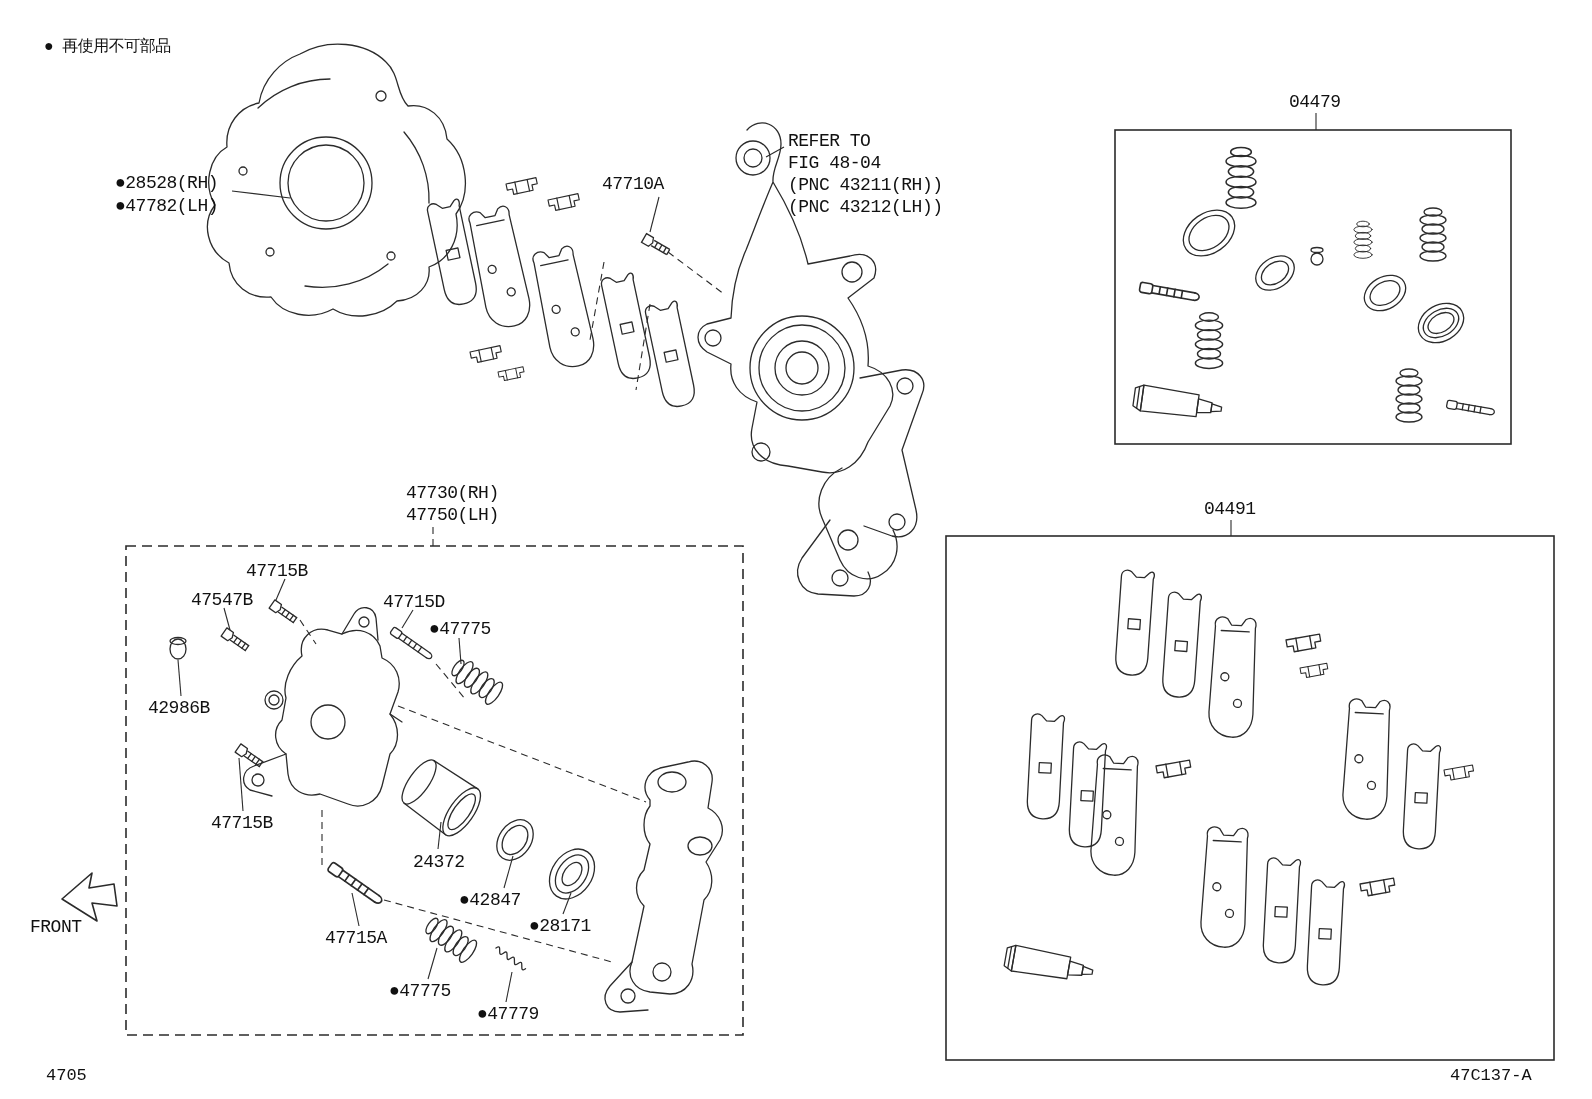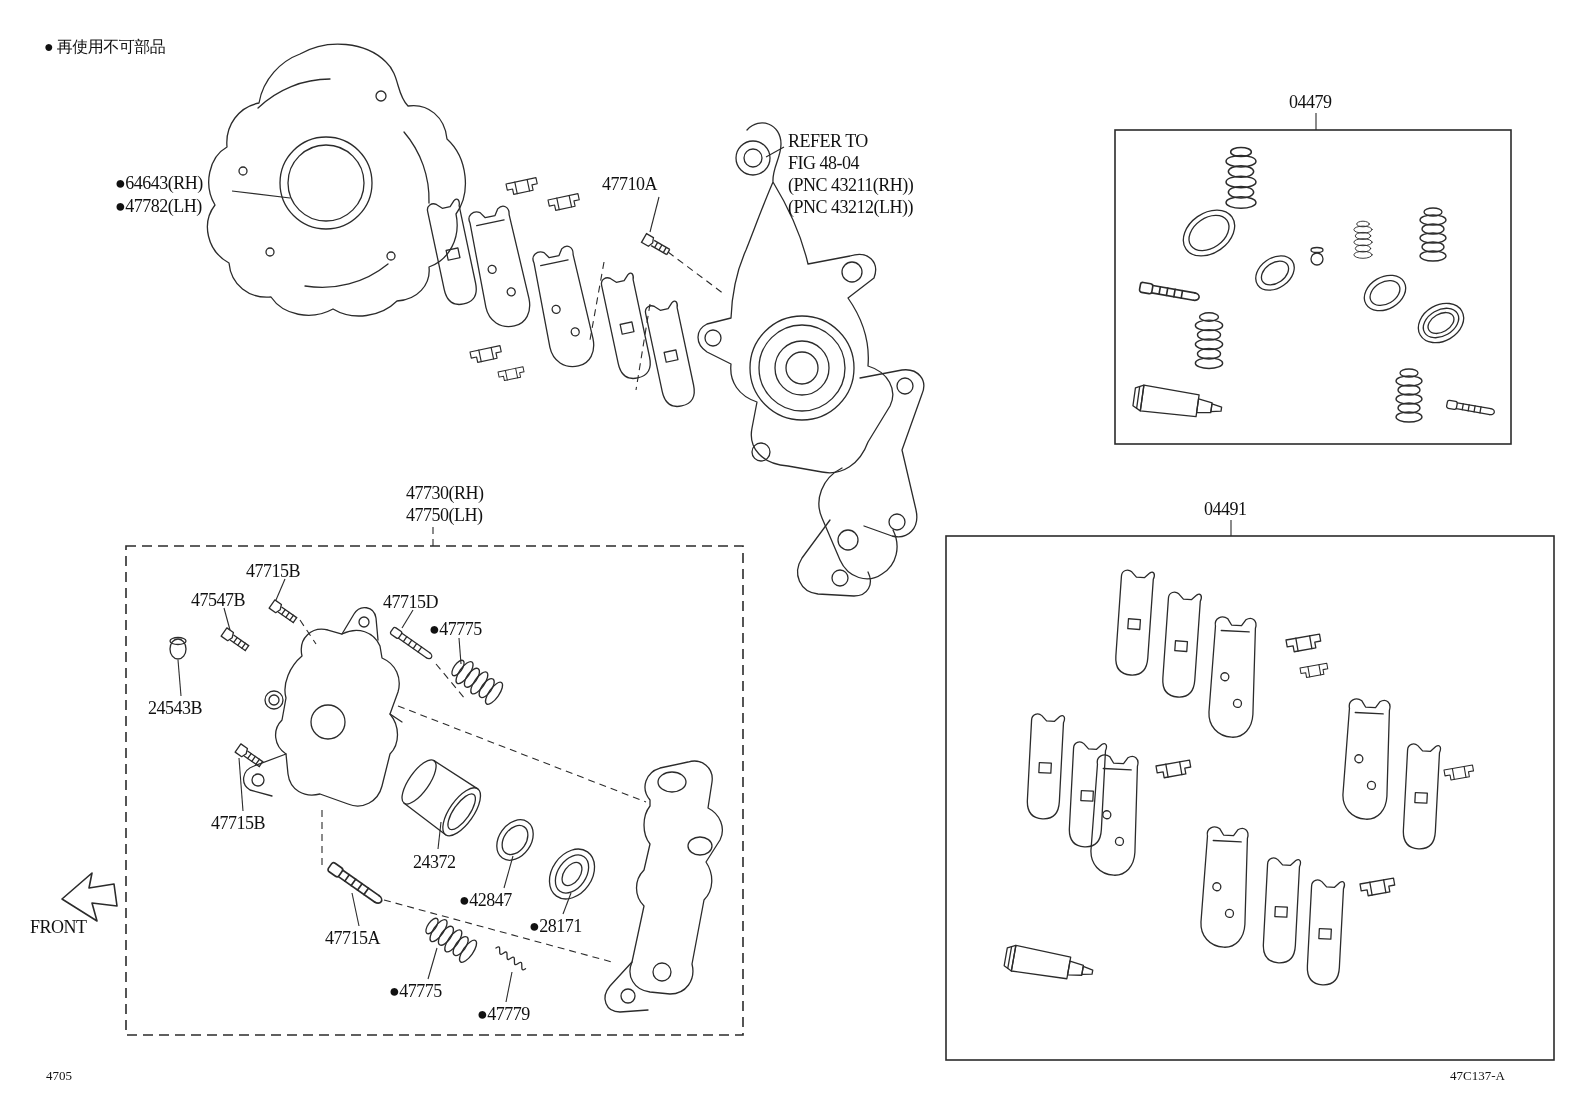--- a/index.html
+++ b/index.html
@@ -1,21 +1,21 @@
 <!DOCTYPE html>
 <html><head>
 <meta charset="utf-8">
 <style>
   html,body{margin:0;padding:0;background:#fff}
   .canvas{position:relative;width:1592px;height:1099px;background:#fff;
-          font-family:Liberation Serif, serif;color:#111;overflow:hidden}
+          font-family:Liberation Mono, monospace;color:#111;overflow:hidden}
   .canvas svg{position:absolute;left:0;top:0}
   .lbl{position:absolute;white-space:pre;font-size:18px;line-height:22px;letter-spacing:-0.5px}
   .lbl.small{font-size:16px}
-  .lbl.code{font-size:13px;letter-spacing:0}
+  .lbl.code{font-size:17px;letter-spacing:0}
 </style>
 </head>
 <body>
 
 <div class="canvas">
 
 <svg width="1592" height="1099" viewBox="0 0 1592 1099">
   <defs>
     <g id="boot5">
       <ellipse cx="0" cy="0" rx="9" ry="4"></ellipse>
@@ -262,41 +262,41 @@
     <line x1="506" y1="1002" x2="512" y2="972"></line>
   </g>
 
   <g stroke="#2b2b2b" stroke-width="1.6" fill="none" stroke-linejoin="round">
     <path d="M62,899 L92,873 L89,888 L114,884 L117,906 L92,903 L97,921 Z"></path>
   </g>
 </svg>
 
 <div class="lbl small" style="left:44px;top:36px">● 再使用不可部品</div>
 
-<div class="lbl" style="left:115px;top:172px">●64643(RH)</div>
+<div class="lbl" style="left:115px;top:172px">●28528(RH)</div>
 <div class="lbl" style="left:115px;top:195px">●47782(LH)</div>
 
 <div class="lbl" style="left:602px;top:173px">47710A</div>
 
 <div class="lbl" style="left:788px;top:130px">REFER TO</div>
 <div class="lbl" style="left:788px;top:152px">FIG 48-04</div>
 <div class="lbl" style="left:788px;top:174px">(PNC 43211(RH))</div>
 <div class="lbl" style="left:788px;top:196px">(PNC 43212(LH))</div>
 
 <div class="lbl" style="left:1289px;top:91px">04479</div>
 <div class="lbl" style="left:1204px;top:498px">04491</div>
 
 <div class="lbl" style="left:406px;top:482px">47730(RH)</div>
 <div class="lbl" style="left:406px;top:504px">47750(LH)</div>
 
 <div class="lbl" style="left:246px;top:560px">47715B</div>
 <div class="lbl" style="left:191px;top:589px">47547B</div>
 <div class="lbl" style="left:383px;top:591px">47715D</div>
 <div class="lbl" style="left:429px;top:618px">●47775</div>
-<div class="lbl" style="left:148px;top:697px">24543B</div>
+<div class="lbl" style="left:148px;top:697px">42986B</div>
 <div class="lbl" style="left:211px;top:812px">47715B</div>
 <div class="lbl" style="left:413px;top:851px">24372</div>
 <div class="lbl" style="left:459px;top:889px">●42847</div>
 <div class="lbl" style="left:529px;top:915px">●28171</div>
 <div class="lbl" style="left:325px;top:927px">47715A</div>
 <div class="lbl" style="left:389px;top:980px">●47775</div>
 <div class="lbl" style="left:477px;top:1003px">●47779</div>
 
 <div class="lbl" style="left:30px;top:916px">FRONT</div>
 <div class="lbl code" style="left:46px;top:1065px">4705</div>

